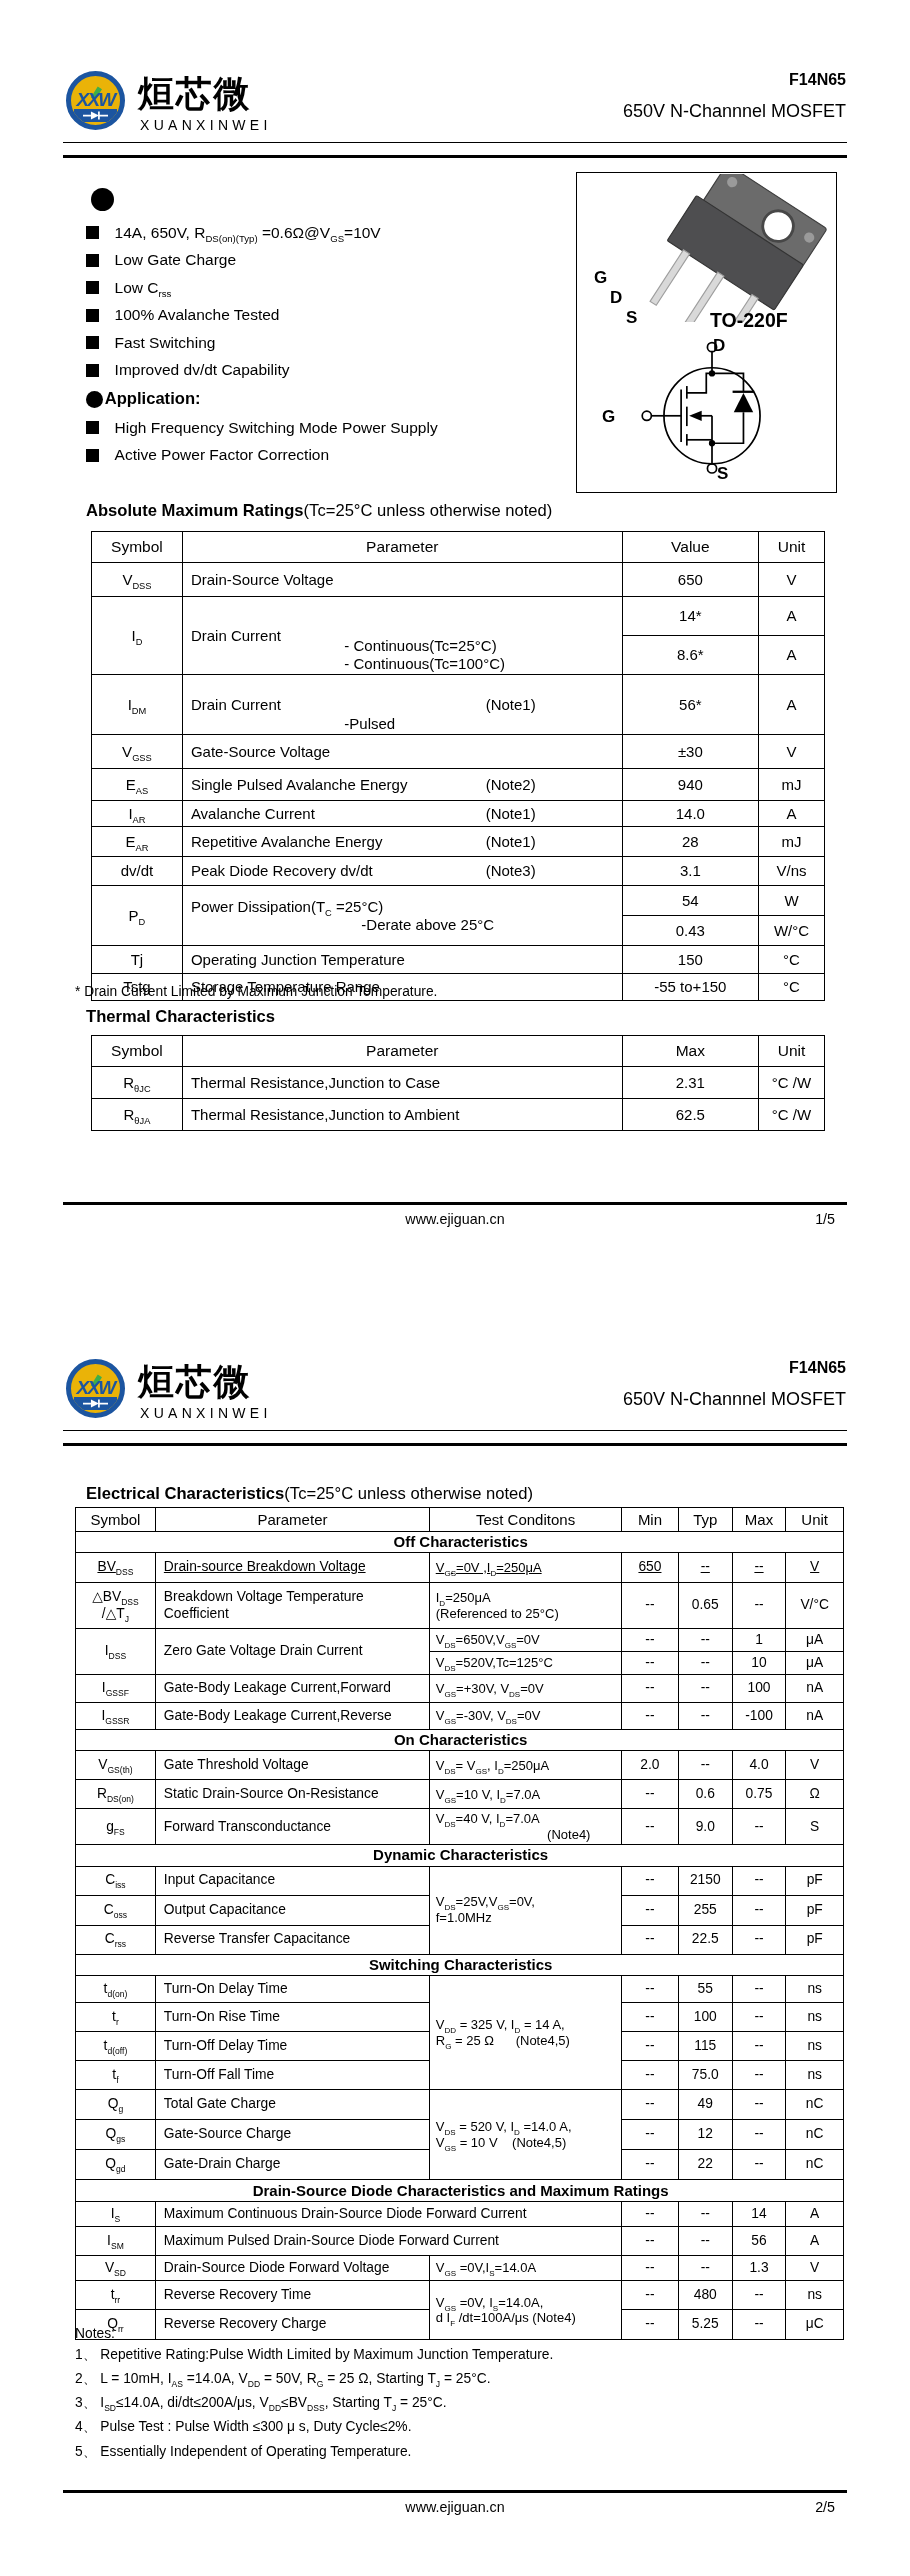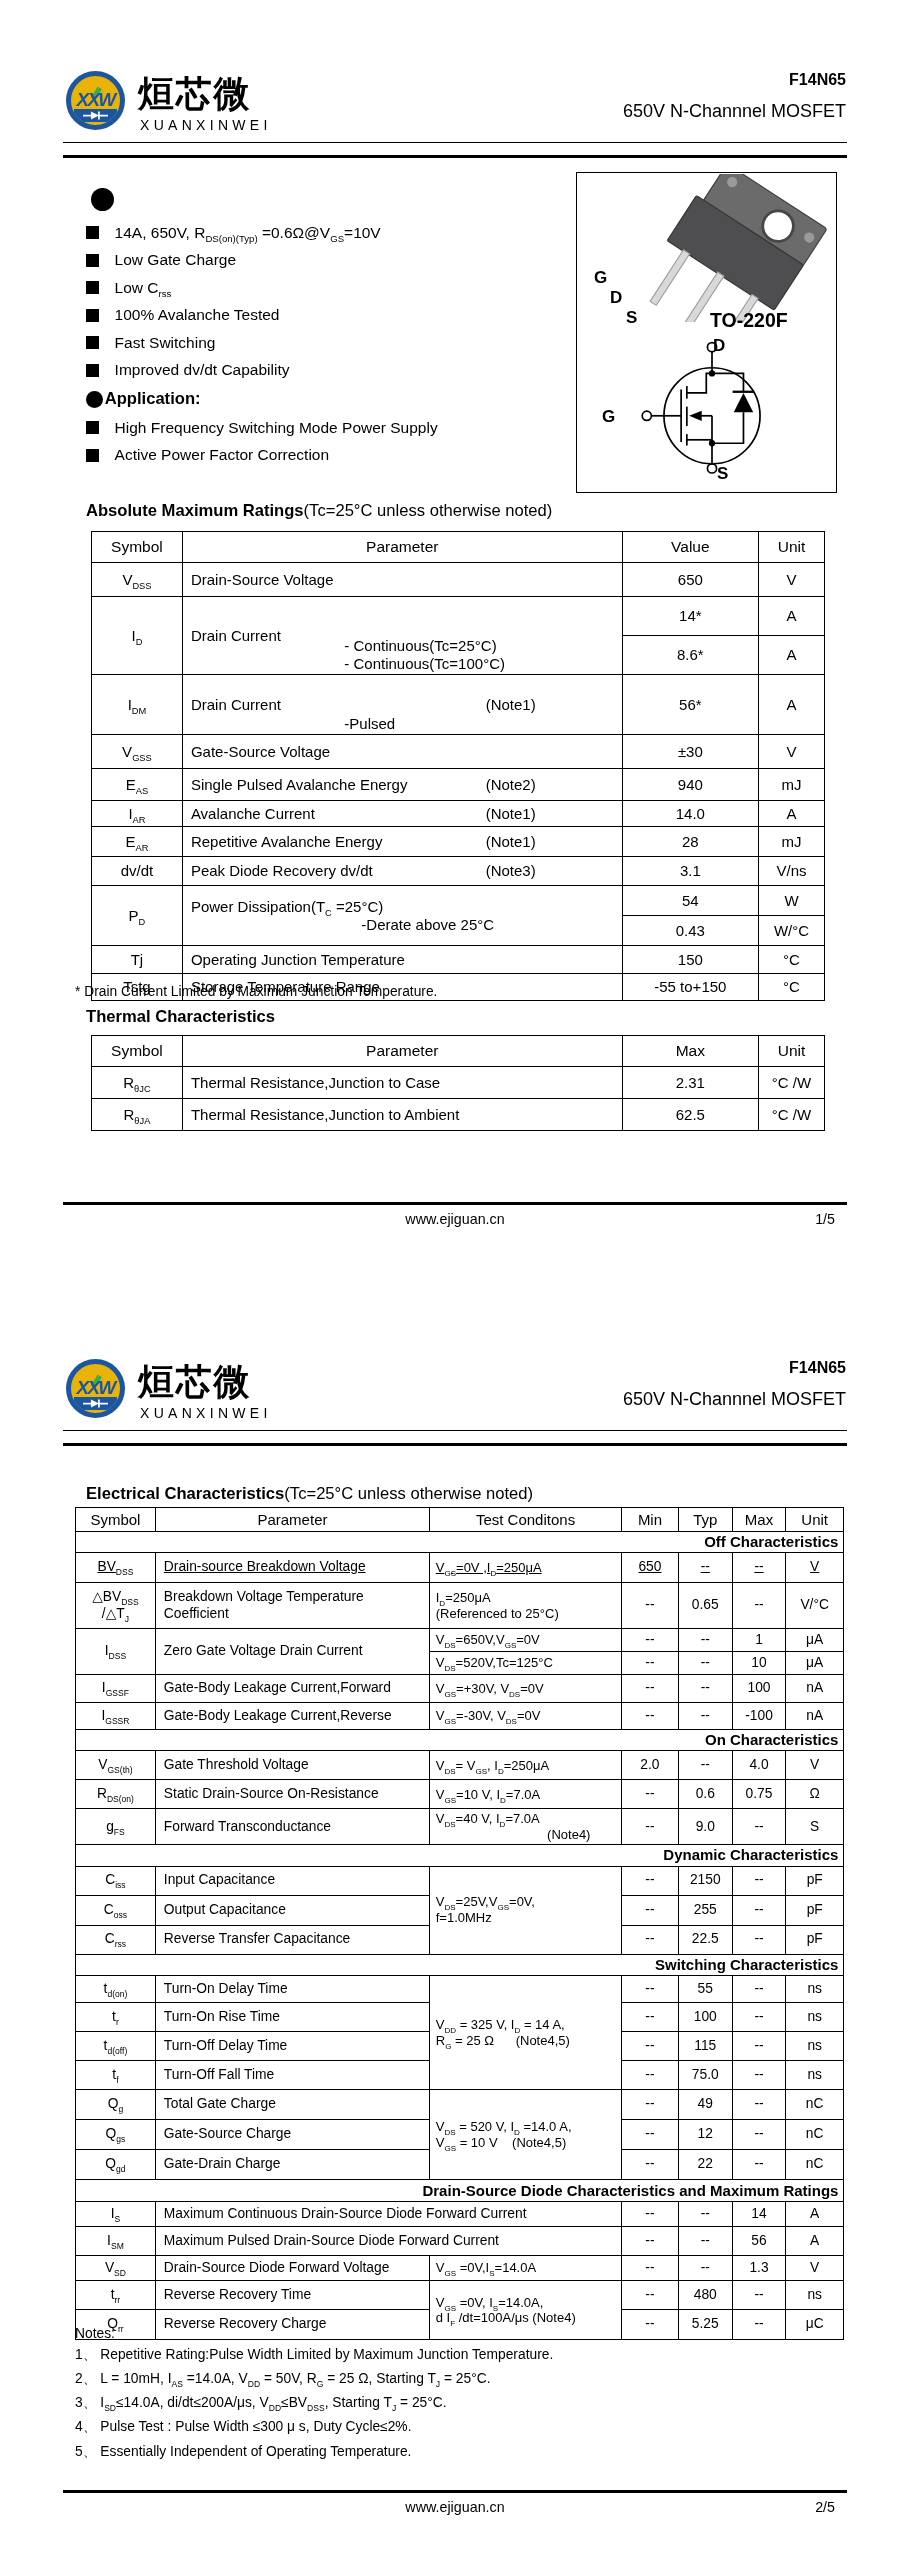--- a/index.html
+++ b/index.html
@@ -34,21 +34,21 @@
   
   .tblwrap{position:absolute;}
   .dtable{border-collapse:collapse;table-layout:fixed;width:100%;border:1.7px solid #000;}
   .dtable td{border:1.1px solid #000;text-align:center;vertical-align:middle;position:relative;padding:1.1px 4.6px;overflow:hidden;line-height:1.2;}
   #abs-table .dtable, #thermal-table .dtable{font-size:15px;}
   #elec-table .dtable{font-size:13.8px;}
   .dtable .hd{font-size:15.5px;}
   #elec-table .dtable .hd{font-size:15px;}
   td.param{text-align:left;padding-left:8px;}
   td.cond{text-align:left;padding-left:5.7px;font-size:13px;}
-  td.sec{text-align:right;font-weight:bold;font-size:15px;border-top:1.7px solid #000;border-bottom:1.7px solid #000;padding-left:6.9px;}
+  td.sec{text-align:center;font-weight:bold;font-size:15px;border-top:1.7px solid #000;border-bottom:1.7px solid #000;padding-left:6.9px;}
   .m,.l2{white-space:pre-wrap;}
   .l2.ind{padding-left:40%;}
   .l2.r{text-align:right;padding-right:26px;}
   .note{position:absolute;left:69%;top:50%;transform:translateY(-50%);white-space:nowrap;}
   .split{display:flex;align-items:center;text-align:left;}
   .split>span:first-child{width:36%;flex:none;}
   .split .sr{flex:1;margin-top:39px;}
   sub{font-size:0.62em;line-height:0;}
   
   .footnote{position:absolute;left:75px;top:984px;font-size:13.8px;}

